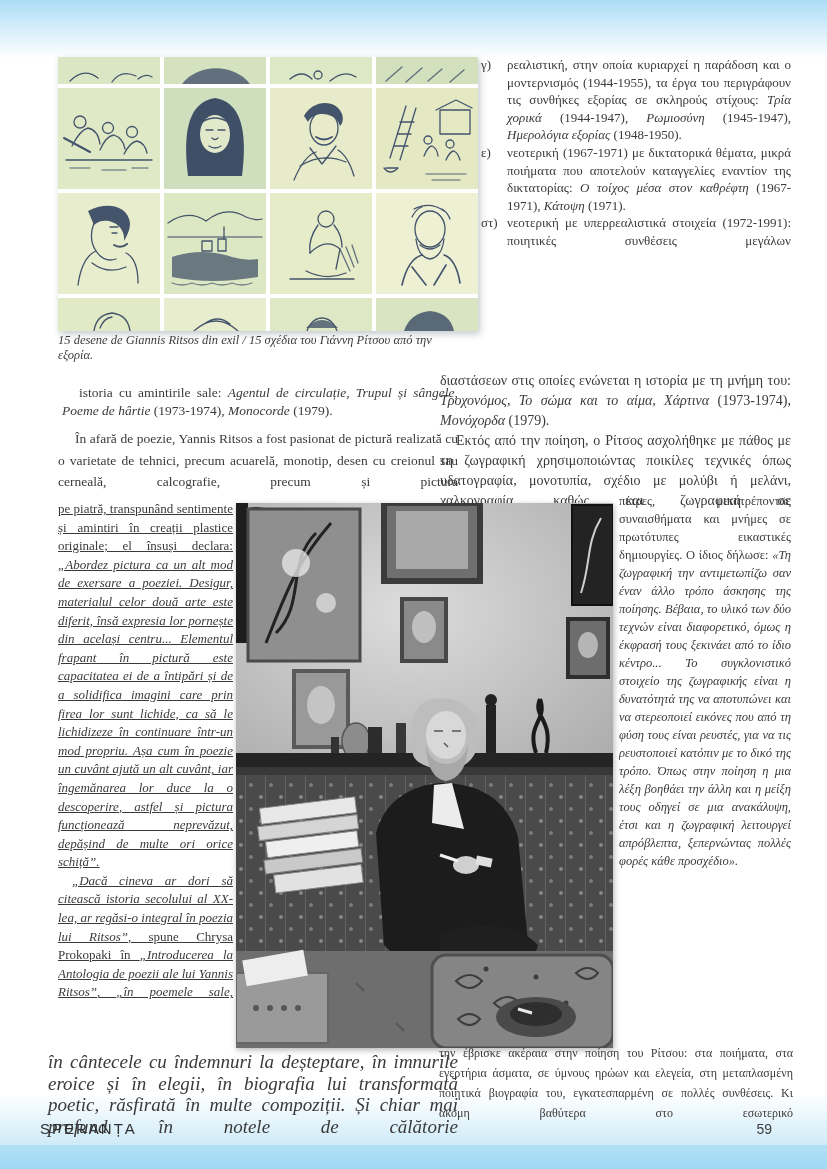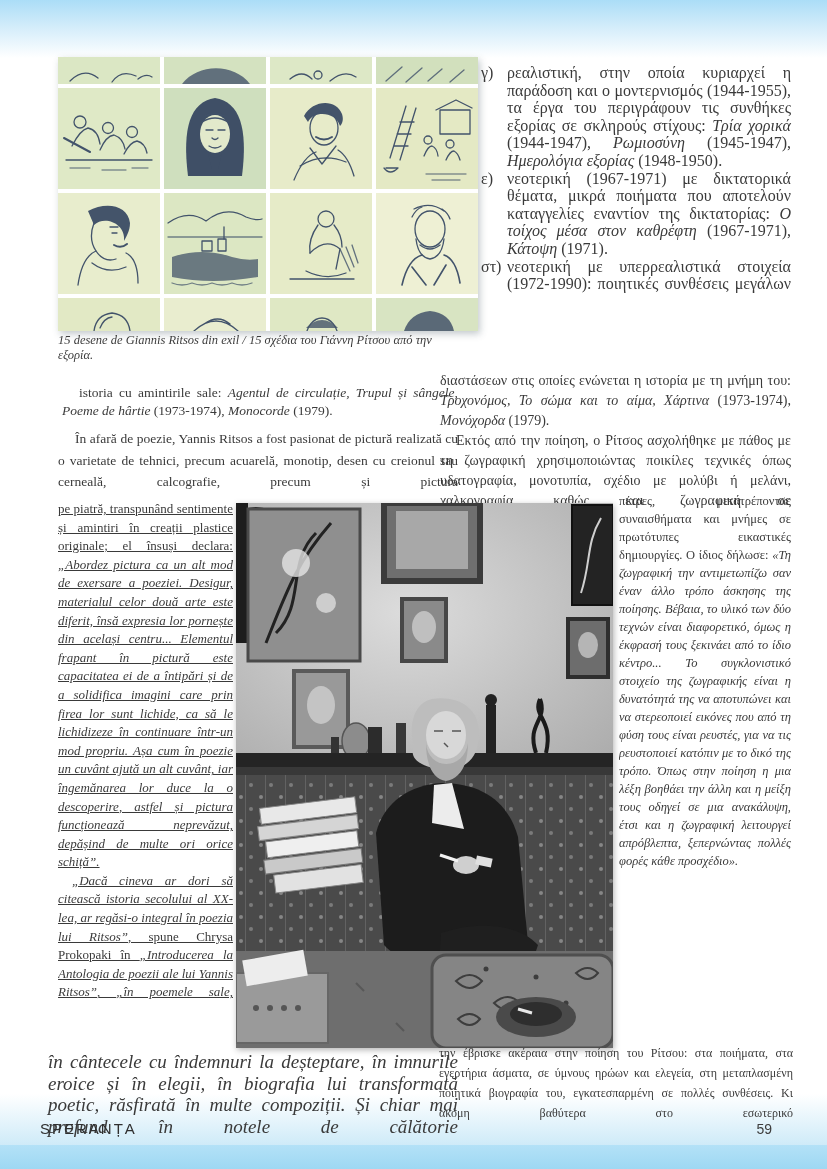--- a/index.html
+++ b/index.html
@@ -32,21 +32,21 @@
            color:#3c3c3c;line-height:15px;}
 
   
   .L1{left:62px;top:384px;width:396px;font-size:13.5px;line-height:18px;text-indent:17px;}
   .L2{left:58px;top:428px;width:400px;font-size:13.5px;line-height:21.5px;text-indent:17px;}
   .L3{left:58px;top:500px;width:175px;height:550px;font-size:13px;line-height:18.6px;overflow:hidden;text-decoration:underline;}
   .L3 .p2{text-indent:14px;}
   .L4{left:48px;top:1051px;width:410px;font-size:19px;line-height:21.5px;font-style:italic;}
 
   
-  .R1{left:481px;top:64px;width:310px;font-size:16px;line-height:17.6px;}
+  .R1{left:481px;top:56px;width:310px;font-size:13px;line-height:17.6px;}
   .gitem{padding-left:26px;text-align:justify;}
   .glabel{display:inline-block;width:26px;margin-left:-26px;}
   .R2{left:440px;top:371px;width:351px;font-size:14px;line-height:20px;}
   .R2 .p2{text-indent:16px;}
   .R3{left:619px;top:492px;width:172px;height:548px;font-size:12.5px;line-height:18px;overflow:hidden;}
   .R3 .p2{text-indent:13px;}
   .R4{left:439px;top:1043px;width:354px;font-size:12px;line-height:20px;}
 
   
   .photo{left:236px;top:503px;width:377px;height:545px;box-shadow:1px 2px 6px rgba(40,40,40,.35);}
@@ -216,21 +216,21 @@
   <div class="abs caption">15 desene de Giannis Ritsos din exil / 15 σχέδια του Γιάννη Ρίτσου από την εξορία.</div>
 
   <div class="abs R1">
     <p class="gitem">
       <span class="glabel">γ)</span><span>ρεαλιστική, στην οποία κυριαρχεί η παράδοση και ο μοντερνισμός (1944-1955), τα έργα του περιγράφουν τις συνθήκες εξορίας σε σκληρούς στίχους: </span><i>Τρία χορικά</i><span> (1944-1947), </span><i>Ρωμιοσύνη</i><span> (1945-1947), </span><i>Ημερολόγια εξορίας</i><span> (1948-1950).</span>
     </p>
     <p class="gitem">
       <span class="glabel">ε)</span><span>νεοτερική (1967-1971) με δικτατορικά θέματα, μικρά ποιήματα που αποτελούν καταγγελίες εναντίον της δικτατορίας: </span><i>Ο τοίχος μέσα στον καθρέφτη</i><span> (1967-1971), </span><i>Κάτοψη</i><span> (1971).</span>
     </p>
     <p class="gitem cont">
-      <span class="glabel">στ)</span><span>νεοτερική με υπερρεαλιστικά στοιχεία (1972-1990): ποιητικές συνθέσεις μεγάλων</span>
+      <span class="glabel">στ)</span><span>νεοτερική με υπερρεαλιστικά στοιχεία (1972-1991): ποιητικές συνθέσεις μεγάλων</span>
     </p>
   </div>
 
   <div class="abs R2 just">
     <p><span>διαστάσεων στις οποίες ενώνεται η ιστορία με τη μνήμη του: </span><i>Τροχονόμος, Το σώμα και το αίμα, Χάρτινα</i><span> (1973-1974), </span><i>Μονόχορδα</i><span> (1979).</span></p>
     <p class="p2 cont">Εκτός από την ποίηση, ο Ρίτσος ασχολήθηκε με πάθος με τη ζωγραφική χρησιμοποιώντας ποικίλες τεχνικές όπως υδατογραφία, μονοτυπία, σχέδιο με μολύβι ή μελάνι, χαλκογραφία, καθώς και ζωγραφική σε</p>
   </div>
 
   <div class="abs R3 just">
     <p><span>πέτρες, μετατρέποντας συναισθήματα και μνήμες σε πρωτότυπες εικαστικές δημιουργίες. Ο ίδιος δήλωσε: </span><i>«Τη ζωγραφική την αντιμετωπίζω σαν έναν άλλο τρόπο άσκησης της ποίησης. Βέβαια, το υλικό των δύο τεχνών είναι διαφορετικό, όμως η έκφρασή τους ξεκινάει από το ίδιο κέντρο... Το συγκλονιστικό στοιχείο της ζωγραφικής είναι η δυνατότητά της να αποτυπώνει και να στερεοποιεί εικόνες που από τη φύση τους είναι ρευστές, για να τις ρευστοποιεί κατόπιν με το δικό της τρόπο. Όπως στην ποίηση η μια λέξη βοηθάει την άλλη και η μείξη τους οδηγεί σε μια ανακάλυψη, έτσι και η ζωγραφική λειτουργεί απρόβλεπτα, ξεπερνώντας πολλές φορές κάθε προσχέδιο».</i></p>

